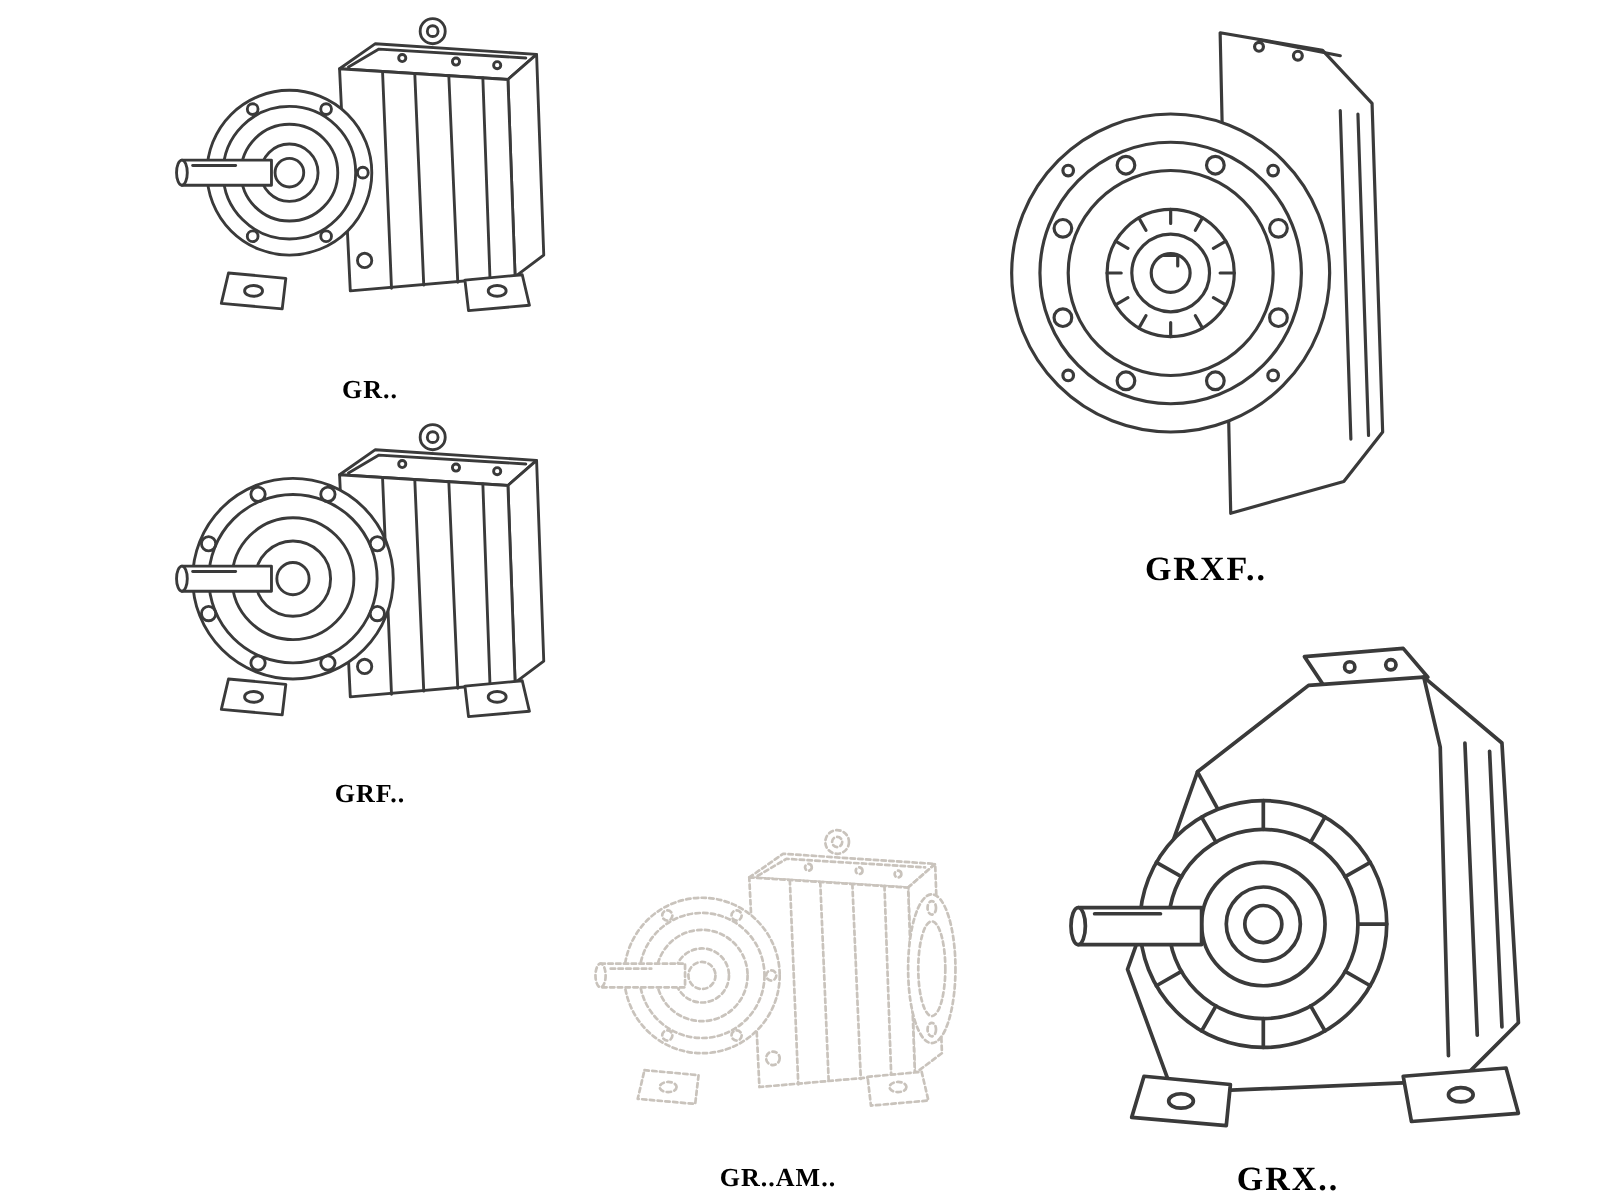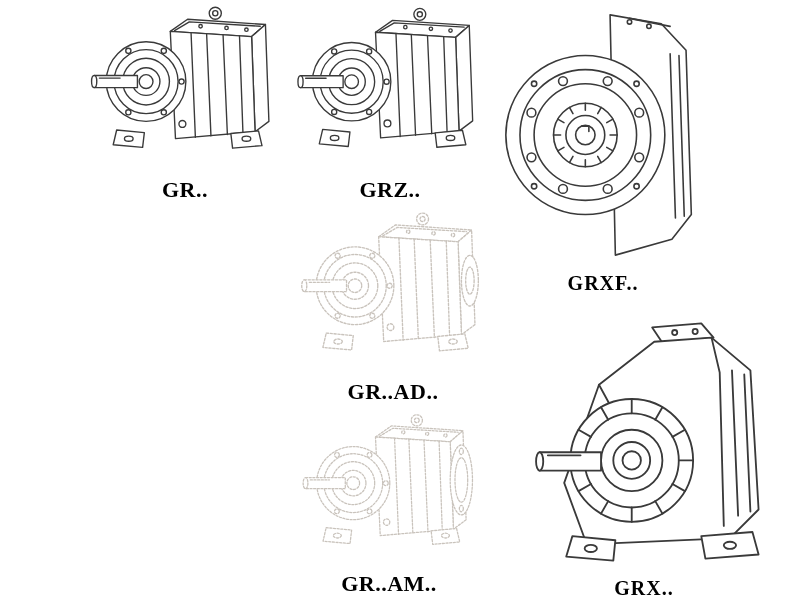--- a/index.html
+++ b/index.html
@@ -29,27 +29,27 @@
     color: #3a3a3a;
     stroke-linecap: round;
   }
 
   .cell.light .drawing { color: #c9c3bc; }
   .cell.light .drawing,
   .cell.light .drawing use { stroke-dasharray: 2.6 2; }
 
   .label {
     font-weight: bold;
-    font-size: 22px;
+    font-size: 13px;
     letter-spacing: 0.5px;
     color: #000000;
     padding: 2px 0 1px 0;
     white-space: nowrap;
   }
-  .label-lg { font-size: 20px; letter-spacing: 1px; }
+  .label-lg { font-size: 17px; letter-spacing: 1px; }
 
   .defs-holder { position: absolute; width: 0; height: 0; overflow: hidden; }
 </style>
 </head>
 <body>
 
 <svg class="defs-holder" aria-hidden="true">
   <defs>
 
     <g id="sym-case">
@@ -223,41 +223,35 @@
 
 <div class="canvas">
 
   <figure class="cell" style="left:82px; top:2px; width:206px; height:202px">
     <svg class="drawing" viewBox="0 0 230 200">
         <use href="#sym-iso"></use>
       </svg>
     <figcaption class="label">GR..</figcaption>
   </figure>
 
-  <figure class="cell" style="left:292px; top:2px; width:196px; height:202px">
-    <svg class="drawing" viewBox="0 0 230 200">
-        <use href="#sym-iso"></use>
-      </svg>
-    <figcaption class="label">GRZ..</figcaption>
-  </figure>
 
   <figure class="cell" style="left:497px; top:0px; width:212px; height:296px">
     <svg class="drawing" viewBox="0 0 240 300">
         <use href="#sym-front-flange"></use>
       </svg>
     <figcaption class="label label-lg">GRXF..</figcaption>
   </figure>
 
-
-  <figure class="cell light" style="left:290px; top:208px; width:206px; height:198px">
+  <figure class="cell" style="left:82px; top:206px; width:206px; height:200px">
     <svg class="drawing" viewBox="0 0 230 200">
-        <use href="#sym-iso-ad"></use>
-      </svg>
-    <figcaption class="label">GR..AD..</figcaption>
-  </figure>
+        <use href="#sym-iso-flange"></use>
+      </svg>
+    <figcaption class="label">GRF..</figcaption>
+  </figure>
+
 
   <figure class="cell" style="left:500px; top:309px; width:288px; height:292px">
     <svg class="drawing" viewBox="0 0 280 260">
         <use href="#sym-grx"></use>
       </svg>
     <figcaption class="label label-lg">GRX..</figcaption>
   </figure>
 
 
   <figure class="cell light" style="left:286px; top:410px; width:206px; height:188px">

